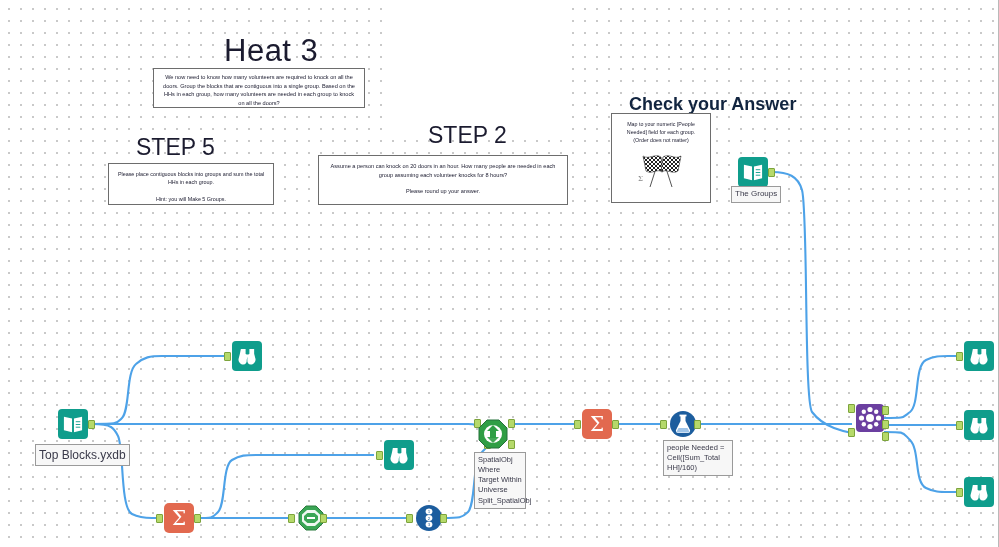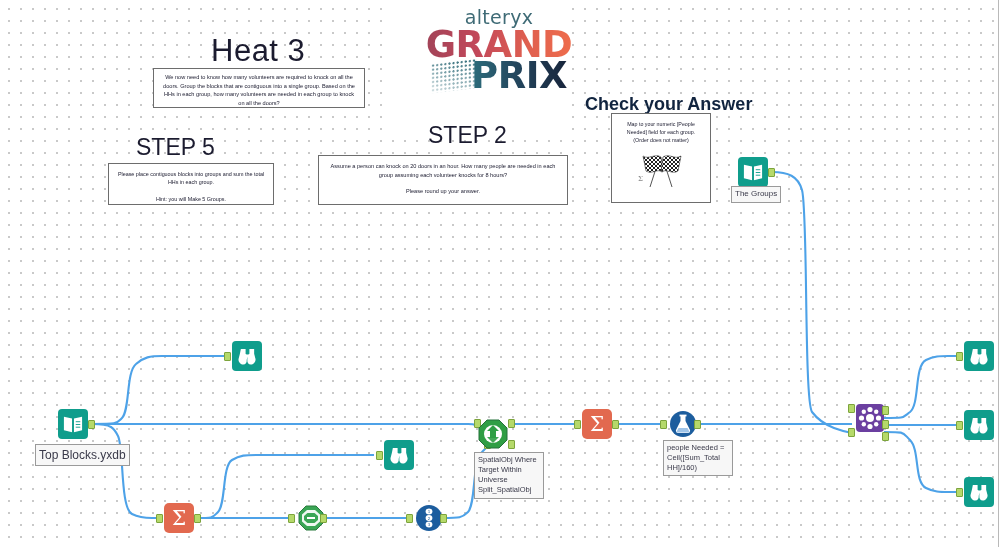--- a/index.html
+++ b/index.html
@@ -39,20 +39,21 @@
     font-size: 23px;
     color: #1b1b2f;
     white-space: nowrap;
   }
   .check-title {
     position: absolute;
     font-size: 18px;
     font-weight: bold;
     color: #11243f;
     white-space: nowrap;
+    margin-left: 44px;
   }
 
   
   .comment {
     position: absolute;
     background: #ffffff;
     border: 1.4px solid #6d6d6d;
     color: #1b1b2f;
     text-align: center;
     line-height: 1.55;
@@ -174,33 +175,25 @@
 
     <path d="M772,172 C788,172 798,176 802,190 C808,210 804,400 812,412 C818,420 824,424 834,428 C842,431 846,432 852,433"></path>
 
     <path d="M884,418 C906,418 902,418 910,412 C920,404 914,366 926,360 C934,356 940,356 948,356 L958,356"></path>
 
     <path d="M884,425 L958,425"></path>
 
     <path d="M884,432 C906,432 902,432 910,440 C920,450 914,482 926,488 C934,492 940,492 948,492 L958,492"></path>
   </svg>
 
-  <div class="big-title" style="left:211px; top:33px;">Heat 3</div>
+  <div class="big-title" style="left:224px; top:33px;">Heat 3</div>
   <div class="step-title" style="left:136px; top:134px;">STEP 5</div>
   <div class="step-title" style="left:428px; top:122px;">STEP 2</div>
   <div class="check-title" style="left:585px; top:94px;">Check your Answer</div>
 
-  <div class="logo" style="left:424px; top:8px; width:150px;">
-    <div class="alteryx">alteryx</div>
-    <div class="grand">GRAND</div>
-    <div class="prixrow">
-      <div class="dotmap"></div>
-      <div class="prix">PRIX</div>
-    </div>
-  </div>
 
   <div class="comment" style="left:153px; top:68px; width:212px; height:40px; font-size:5.6px; padding-top:4px;">
     <p>We now need to know how many volunteers are required to knock on all the doors. Group the blocks that are contiguous into a single group. Based on the HHs in each group, how many volunteers are needed in each group to knock on all the doors?</p>
   </div>
 
   <div class="comment" style="left:108px; top:163px; width:166px; height:42px; font-size:5.4px; padding-top:6px;">
     <p>Please place contiguous blocks into groups and sum the total HHs in each group.</p>
     <p>Hint: you will Make 5 Groups.</p>
   </div>
 
@@ -317,21 +310,21 @@
   <div class="tool tool-spatial" style="left:478px; top:419px;">
     <svg width="30" height="30" viewBox="0 0 30 30">
       <polygon points="9,1 21,1 29,9 29,21 21,29 9,29 1,21 1,9" fill="#2f9e44" stroke="#24703a" stroke-width="1"></polygon>
       <circle cx="15" cy="15" r="9" fill="#ffffff"></circle>
       <path d="M9,12 L15,6 L21,12 L18,12 L18,19 L12,19 L12,12 Z" fill="#2f9e44"></path>
       <path d="M21,18 L15,24 L9,18 L12,18 L12,11 L18,11 L18,18 Z" fill="#2f9e44" opacity="0.9"></path>
     </svg>
   </div>
   <div class="nub" style="left:508px; top:419px;"></div>
   <div class="nub" style="left:508px; top:440px;"></div>
-  <div class="anno" style="left:474px; top:452px; width:70px;">SpatialObj Where
+  <div class="anno" style="left:474px; top:452px; width:52px;">SpatialObj Where
 Target Within
 Universe
 Split_SpatialObj</div>
 
   <div class="nub" style="left:574px; top:420px;"></div>
   <div class="tool tool-summ" style="left:582px; top:409px;">
     <svg width="22" height="22" viewBox="0 0 22 22">
       <text x="11" y="18" text-anchor="middle" font-size="20" fill="#ffffff" font-family="DejaVu Serif, serif">Σ</text>
     </svg>
   </div>

